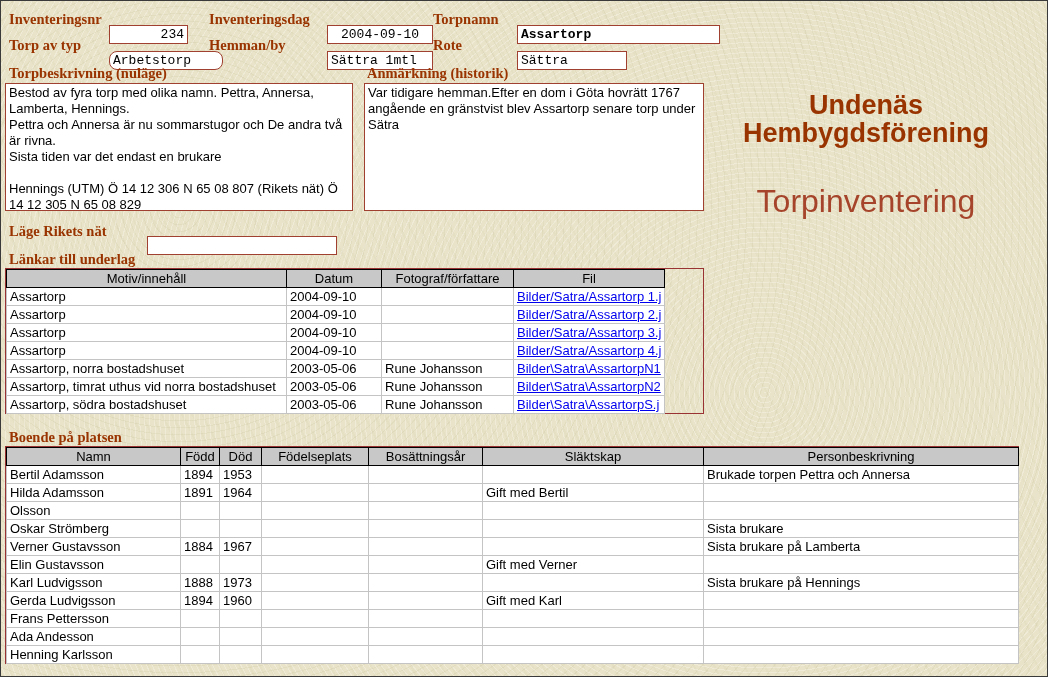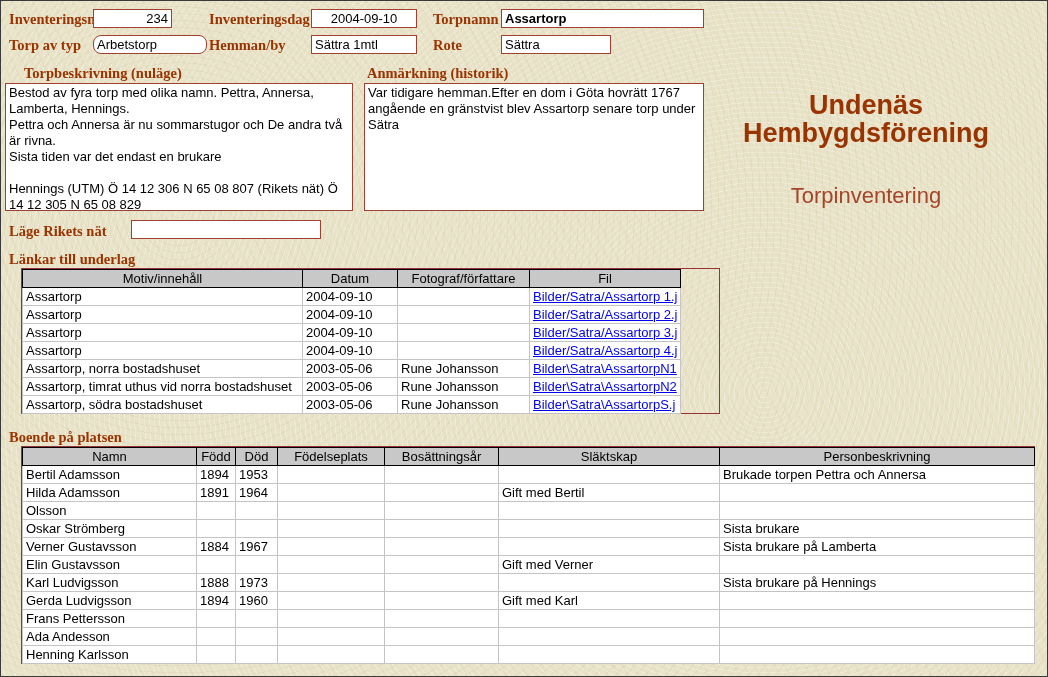--- a/index.html
+++ b/index.html
@@ -17,43 +17,43 @@
   }
   .lbl{
     position:absolute;
     font-family:"Liberation Serif",serif;
     font-weight:bold;font-size:14.5px;color:#993300;
     white-space:nowrap;
   }
   .inp{
     position:absolute;box-sizing:border-box;
     height:19px;border:1px solid #a04030;background:#fff;
-    font-family:Liberation Sans, sans-serif;font-size:13px;color:#000;
-    padding:0 3px;margin:0;outline:none;
+    font-family:Liberation Mono, monospace;font-size:13px;color:#000;
+    padding:0 3px;margin:16px;outline:none;
   }
   .inp.right{text-align:right;}
   .inp.center{text-align:center;}
   .inp.bold{font-weight:bold;}
   textarea.area{
     position:absolute;box-sizing:border-box;
     border:1px solid #a04030;background:#fff;
     font-family:"Liberation Sans",sans-serif;font-size:13px;color:#000;
     padding:1px 3px;margin:0;resize:none;overflow:hidden;outline:none;
     line-height:16px;
   }
   .brand-title{
     position:absolute;left:710px;top:90px;width:310px;
     text-align:center;font-weight:bold;font-size:27px;line-height:28px;
     color:#993300;
   }
   .brand-subtitle{
     position:absolute;left:710px;top:182px;width:310px;
-    text-align:center;font-size:22px;color:#a5442a;
-  }
-  .tbl-wrap{position:absolute;border:1px solid #993333;margin-left:16px;}
+    text-align:center;font-size:32px;color:#a5442a;
+  }
+  .tbl-wrap{position:absolute;border:1px solid #993333;}
   table.grid{border-collapse:collapse;table-layout:fixed;background:transparent;}
   table.grid th{
     background:#c8c8c8;border:1px solid #000;
     font-weight:normal;font-size:13px;color:#000;
     height:17px;text-align:center;padding:0 3px;
     white-space:nowrap;overflow:hidden;
   }
   table.grid td{
     background:#fff;border:1px solid #c4c4c4;
     font-size:13px;color:#000;height:17px;padding:0 3px;
@@ -73,21 +73,21 @@
   <span class="lbl" style="left:432px;top:10px;">Torpnamn</span>
   <input class="inp bold" style="left: 500px; top: 8px; width: 203px;" type="text" value="Assartorp">
 
   <span class="lbl" style="left:8px;top:36px;">Torp av typ</span>
   <input class="inp" style="left: 92px; top: 34px; width: 114px; border-radius: 8px;" type="text" value="Arbetstorp">
   <span class="lbl" style="left:208px;top:36px;text-align:center;">Hemman/by</span>
   <input class="inp" style="left: 310px; top: 34px; width: 106px;" type="text" value="Sättra 1mtl">
   <span class="lbl" style="left:432px;top:36px;">Rote</span>
   <input class="inp" style="left: 500px; top: 34px; width: 110px;" type="text" value="Sättra">
 
-  <span class="lbl" style="left:8px;top:64px;margin-left:15px;">Torpbeskrivning (nuläge)</span>
+  <span class="lbl" style="left:8px;top:64px;">Torpbeskrivning (nuläge)</span>
   <textarea class="area" style="left: 4px; top: 82px; width: 348px; height: 128px;">Bestod av fyra torp med olika namn. Pettra, Annersa, Lamberta, Hennings.
 Pettra och Annersa är nu sommarstugor och De andra två är rivna.
 Sista tiden var det endast en brukare
 
 Hennings (UTM) Ö 14 12 306 N 65 08 807 (Rikets nät) Ö 14 12 305 N 65 08 829
 Lamberta (UTM) Ö 14 12 352 N 65 08 747 (Rikets nät) Ö 14 12</textarea>
 
   <span class="lbl" style="left:366px;top:64px;">Anmärkning (historik)</span>
   <textarea class="area" style="left: 363px; top: 82px; width: 340px; height: 128px;">Var tidigare hemman.Efter en dom i Göta hovrätt 1767 angående en gränstvist blev Assartorp senare torp under Sätra</textarea>
 

